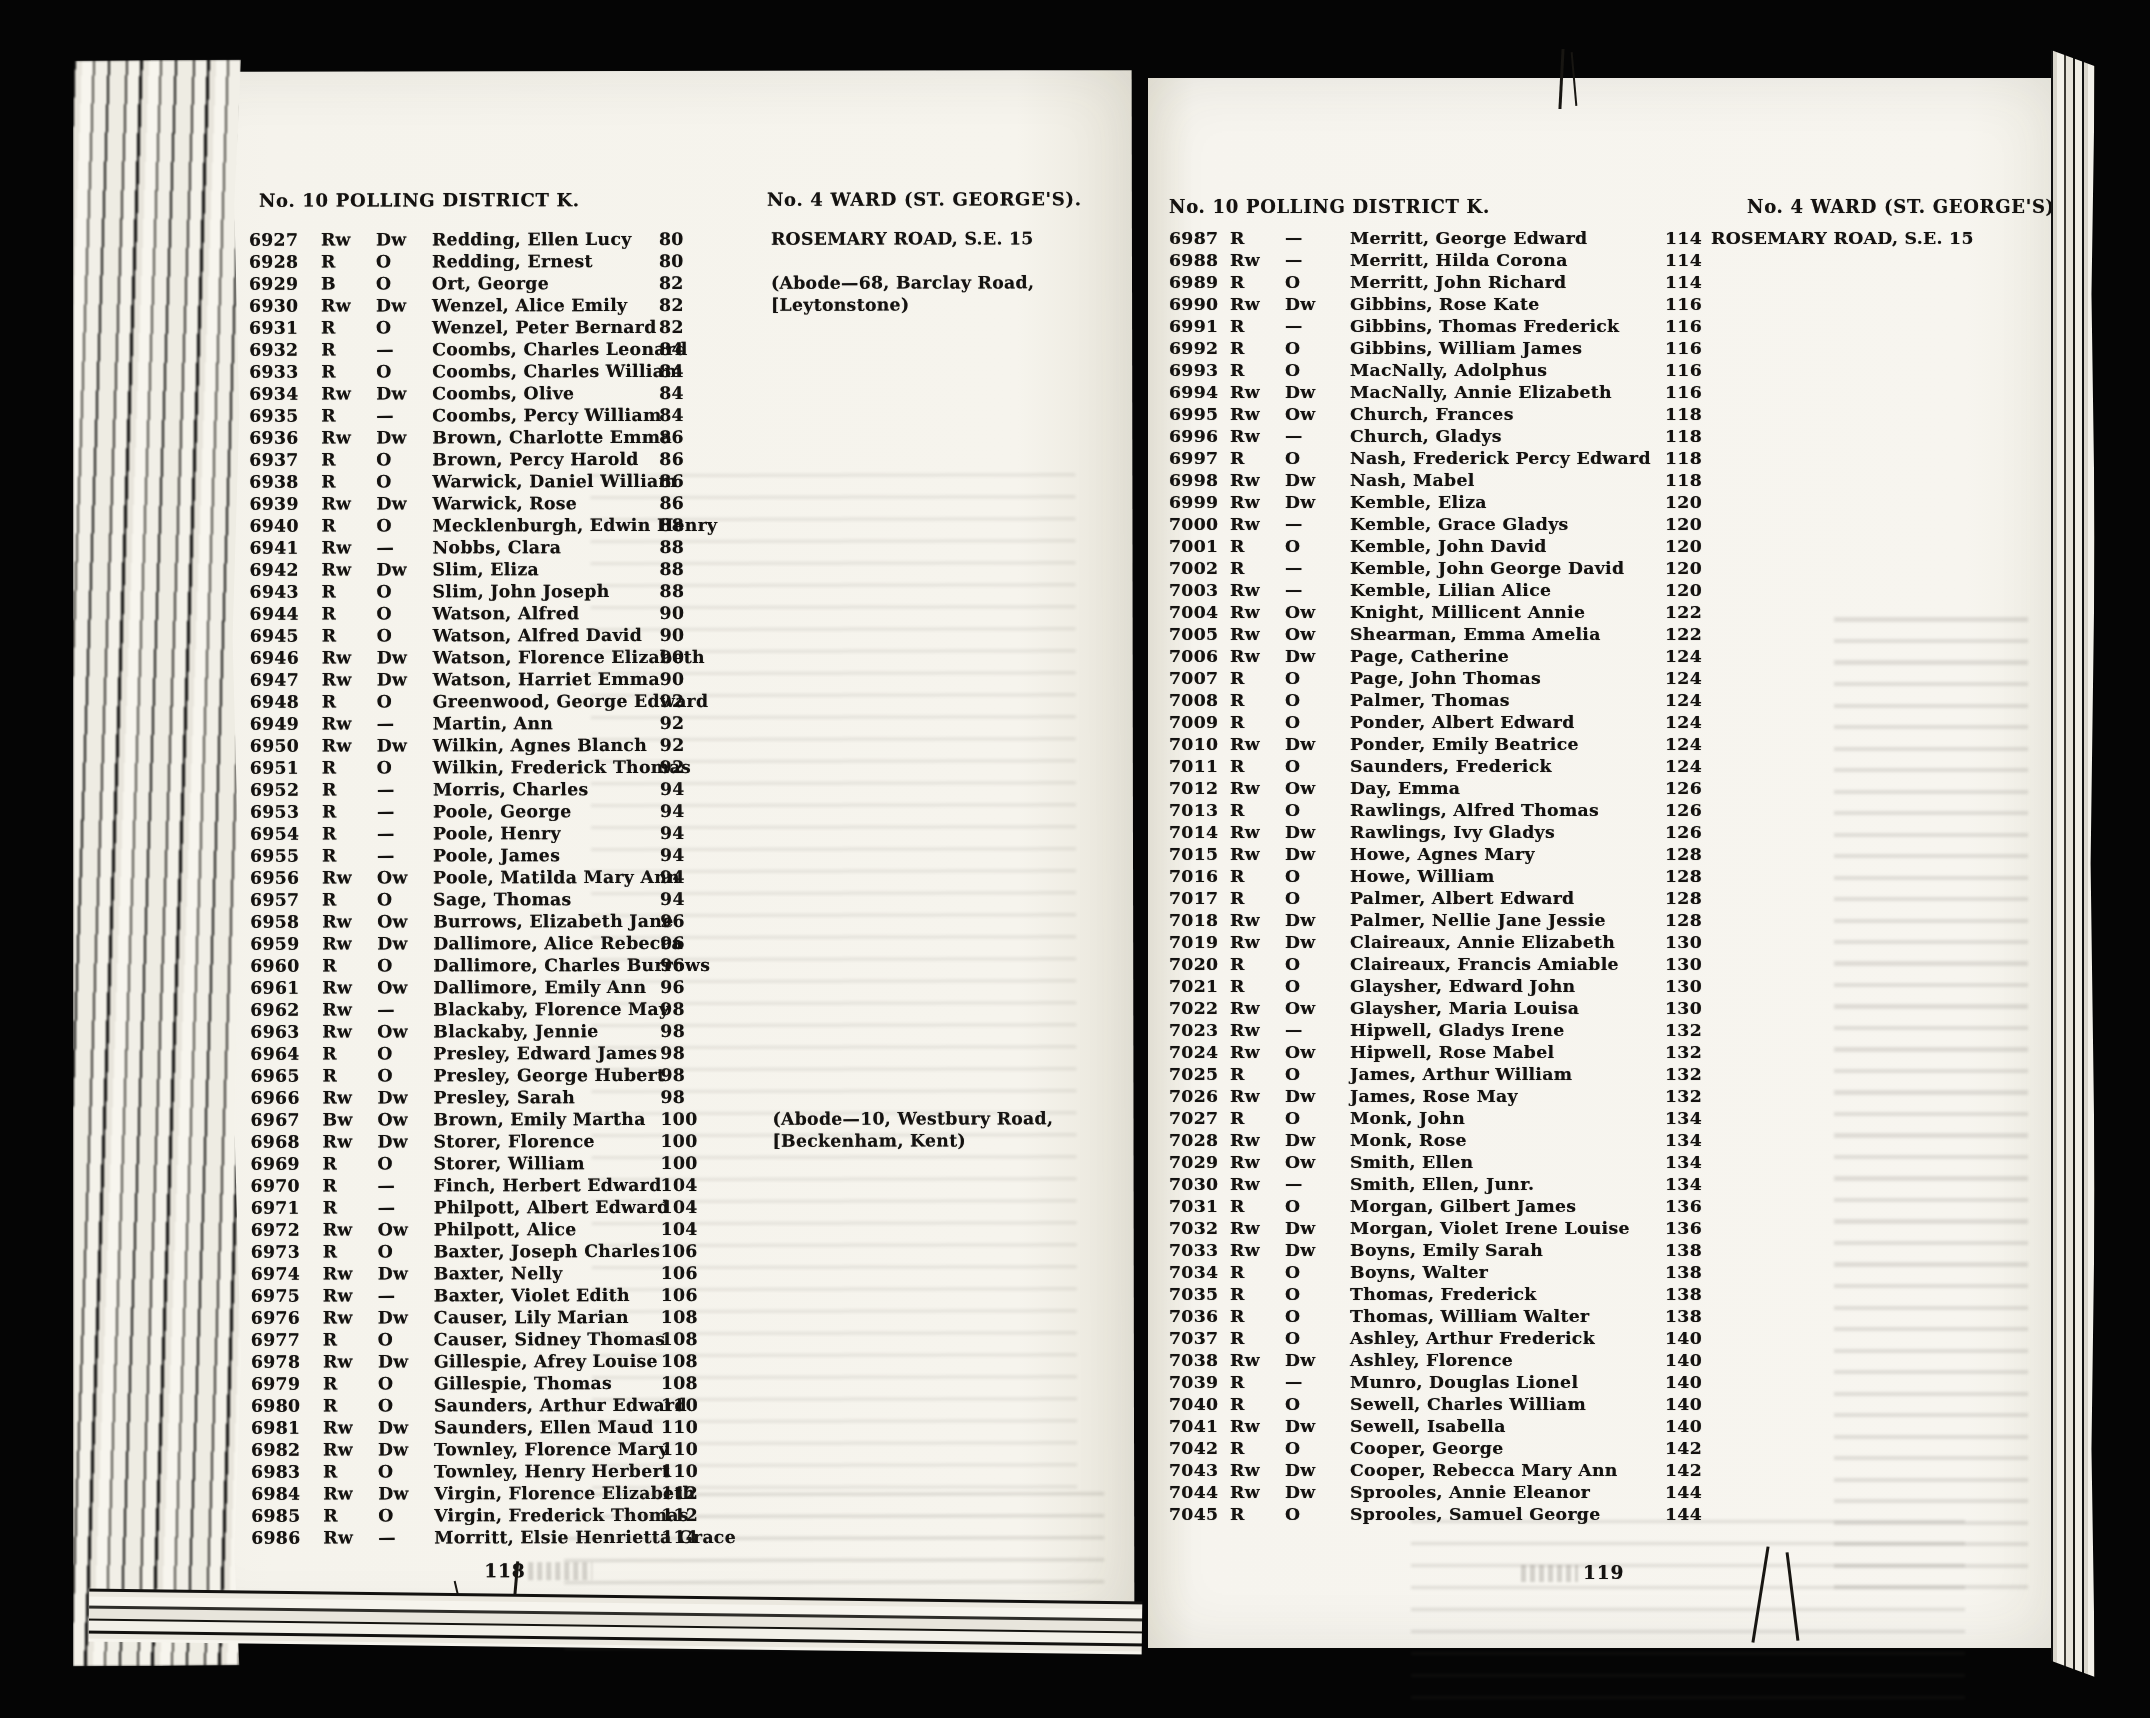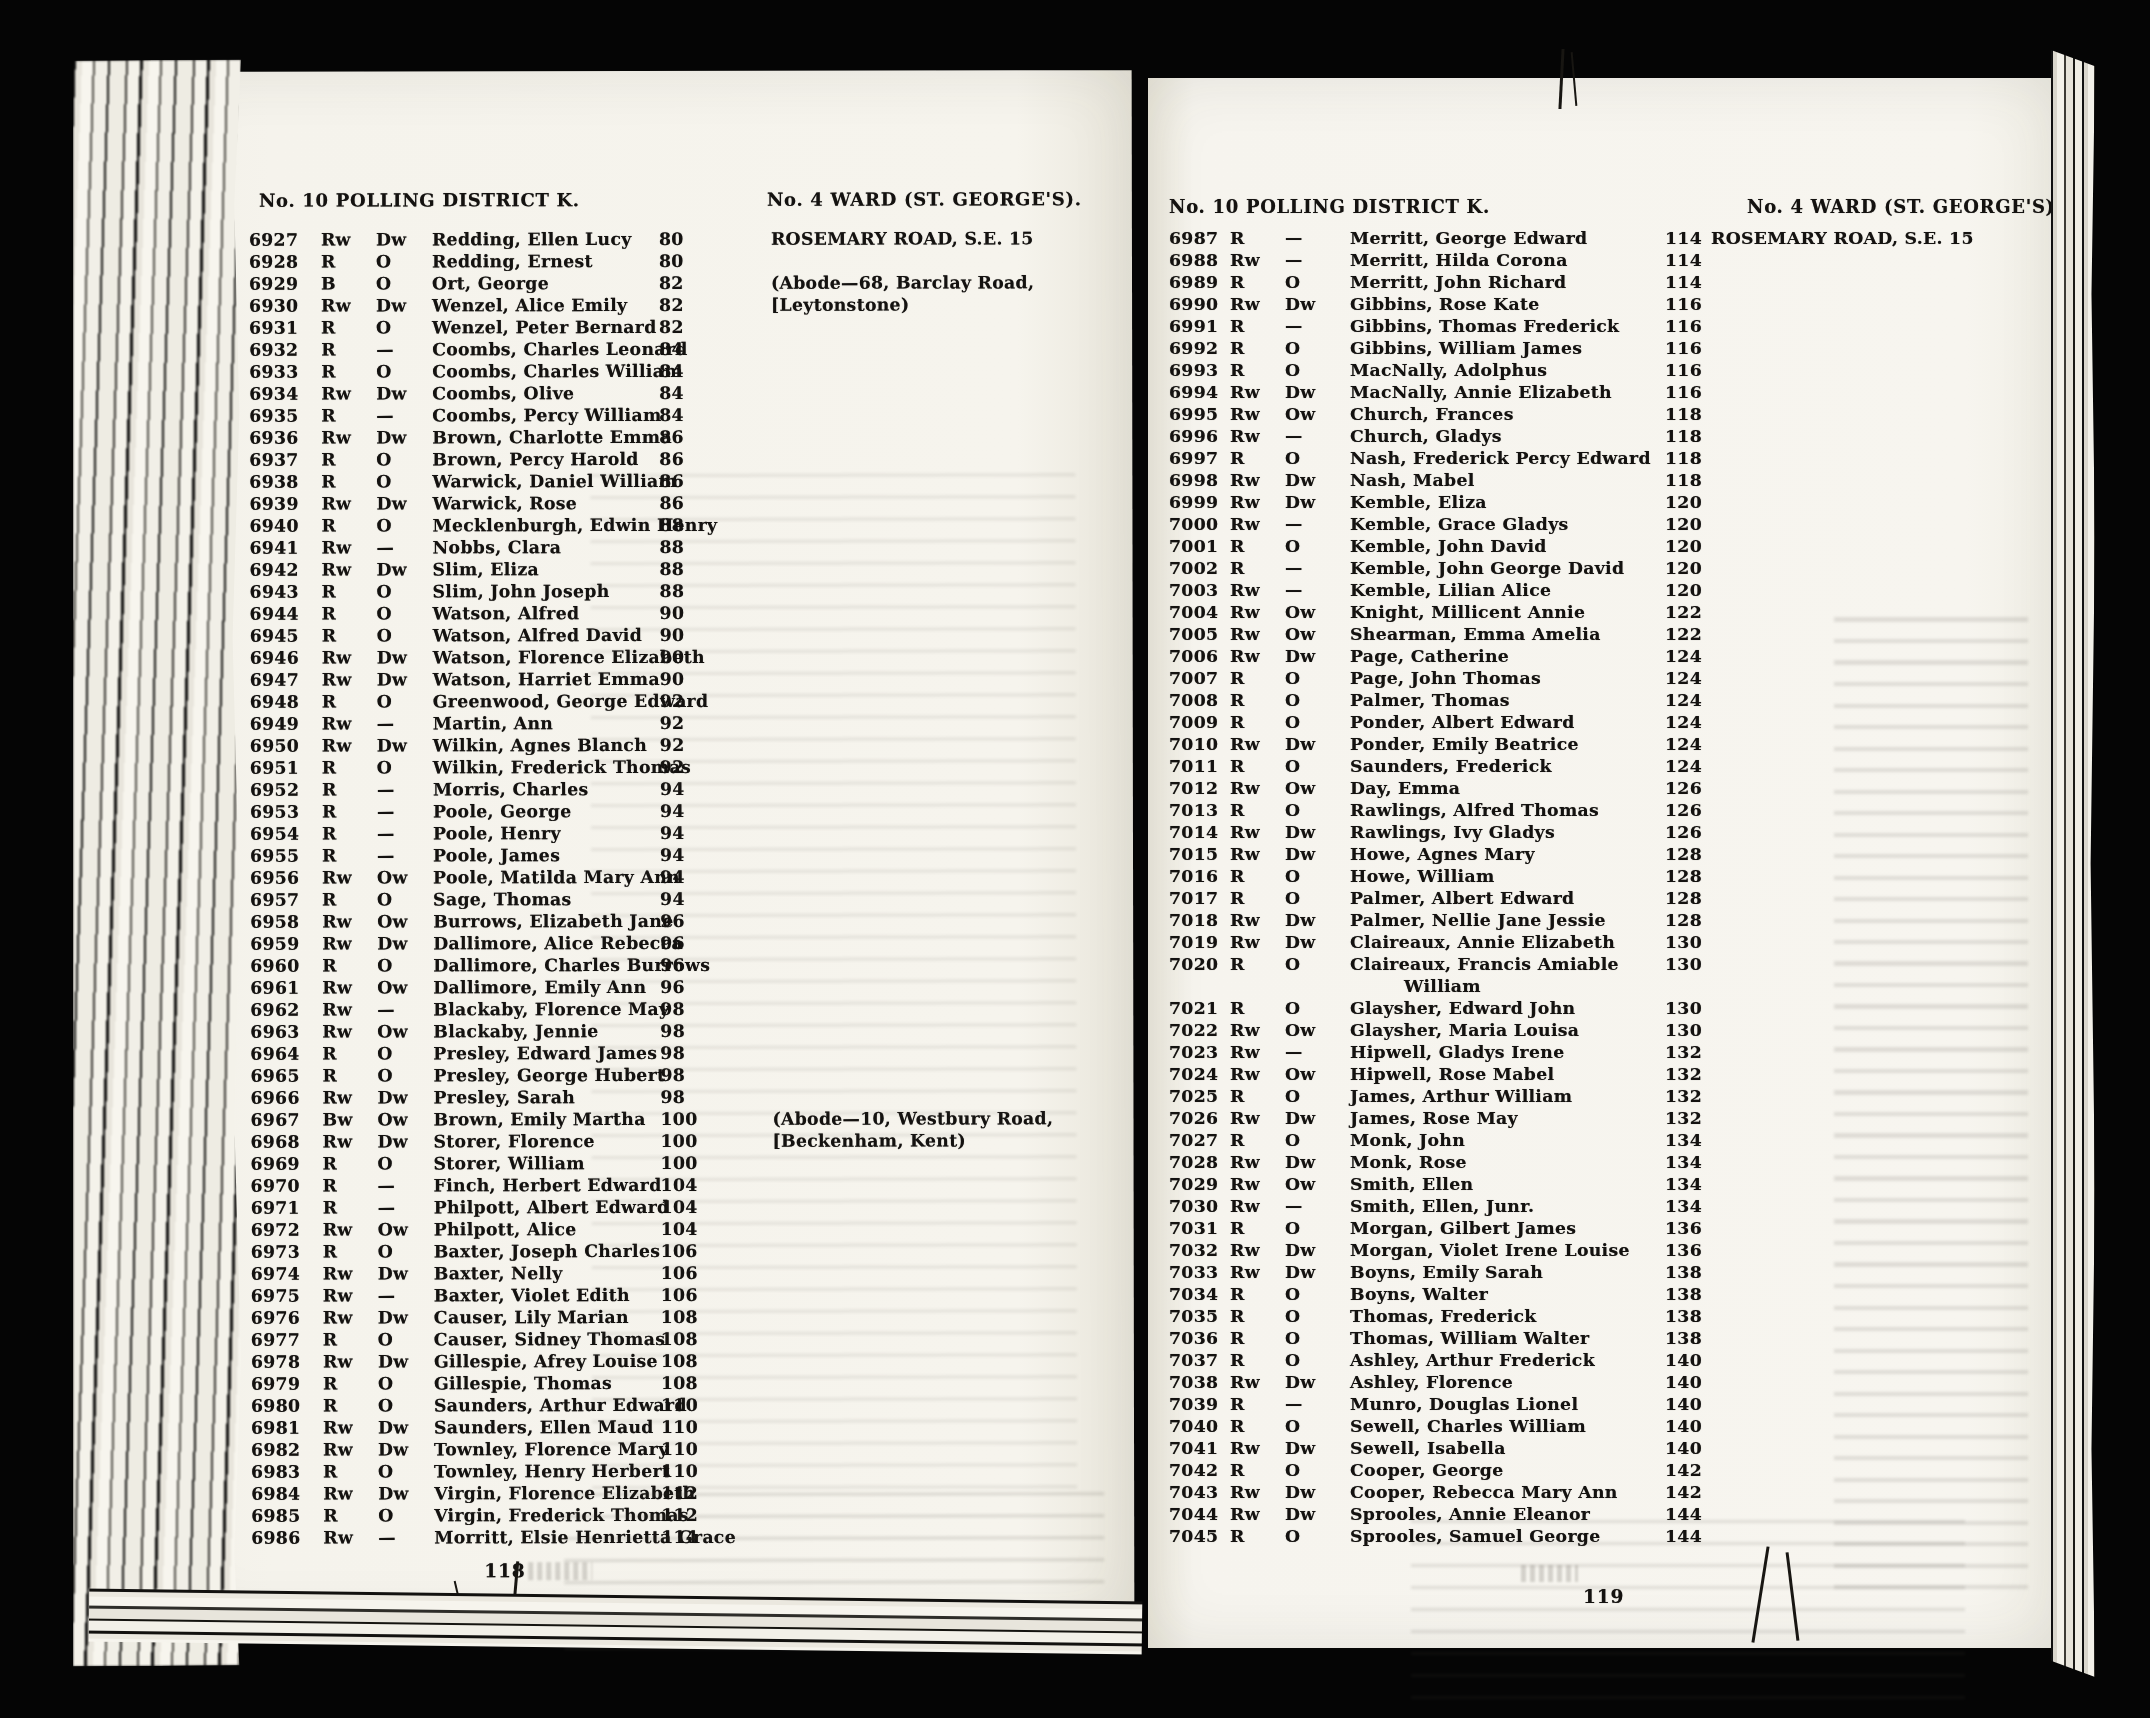--- a/index.html
+++ b/index.html
@@ -55,21 +55,21 @@
   .page-right .house{left:450px;width:104px;text-align:right;}
   .page-right .note {left:563px;width:327px;}
   .note.r{text-align:left;}
   .name.name2{padding-left:54px;}
 
   .pageno{
     position:absolute;font-size:18.7px;font-weight:700;letter-spacing:0.7px;
     text-shadow:0 0 0.7px rgba(20,18,16,.6);
   }
   .page-left  .pageno{left:308px;top:1488px;}
-  .page-right .pageno{left:435px;top:1483px;margin-top:24px;}
+  .page-right .pageno{left:435px;top:1483px;}
 
   
   .edge{position:absolute;z-index:2;}
   .edge-left{
     left:73px;top:60px;width:168px;height:1606px;
     background:
       repeating-linear-gradient(92deg,
         #0b0b0a 0 2.8px,#e8e5dc 2.8px 9px,#f7f5ee 9px 20px,#55534c 20px 22px,
         #f1efe7 22px 35px,#171715 35px 37px,#eeece3 37px 53px,#3a3833 53px 55px,
         #f4f2ea 55px 67px);
@@ -814,23 +814,20 @@
         <span class="c house">130</span>
       </div>
       <div class="row">
         <span class="c num">7020</span>
         <span class="c c1">R</span>
         <span class="c c2">O</span>
         <span class="c name">Claireaux, Francis Amiable</span>
         <span class="c house">130</span>
       </div>
       <div class="row">
-        <span class="c name name2">William</span>
-      </div>
-      <div class="row">
         <span class="c num">7021</span>
         <span class="c c1">R</span>
         <span class="c c2">O</span>
         <span class="c name">Glaysher, Edward John</span>
         <span class="c house">130</span>
       </div>
       <div class="row">
         <span class="c num">7022</span>
         <span class="c c1">Rw</span>
         <span class="c c2">Ow</span>

